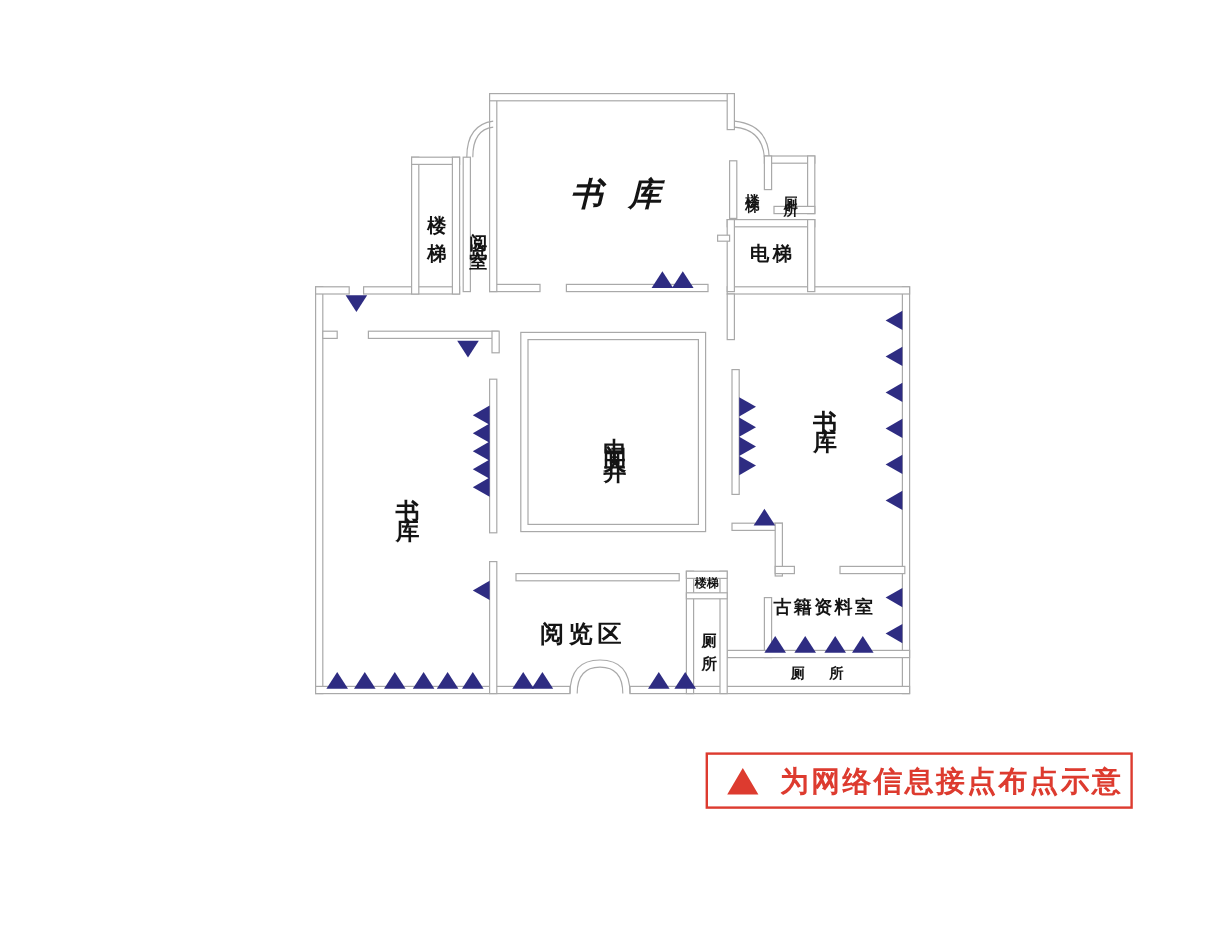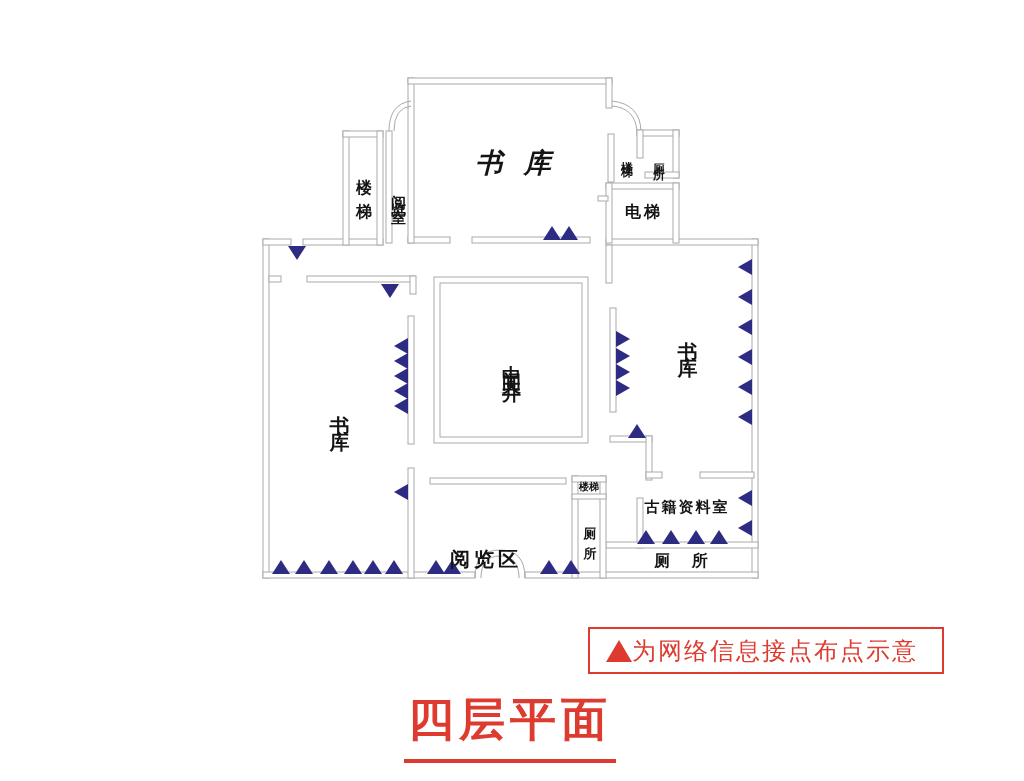--- a/index.html
+++ b/index.html
@@ -34,22 +34,23 @@
   .legend-tri{
     width:0;height:0;
     border-left:13px solid transparent;
     border-right:13px solid transparent;
     border-bottom:22px solid #dd3b2f;
     margin-left:16px;
   }
   .legend-text{
     color:#dd3b2f;
     font-size:24px;
-    font-weight:normal;
+    font-weight:bold;
     letter-spacing:2px;
+    margin-left:18px;
     white-space:pre;
   }
   .page-title{
     position:absolute;
     left:510px;top:726px;
     transform:translate(-50%,-50%);
     color:#dd3b2f;
     font-size:46px;
     font-weight:bold;
     letter-spacing:5px;
@@ -172,26 +173,25 @@
 
   <div class="lbl vert" style="left:364px;top:190px;font-size:16px;letter-spacing:24px;">楼梯</div>
   <div class="lbl vert" style="left:398px;top:193px;font-size:15px;letter-spacing:7px;">阅览室</div>
   <div class="lbl" style="left:516px;top:162px;font-size:27px;letter-spacing:6px;font-style:italic;">书 库</div>
   <div class="lbl vert" style="left:627px;top:155px;font-size:12px;letter-spacing:4px;">楼梯</div>
   <div class="lbl vert" style="left:659px;top:158px;font-size:12px;letter-spacing:4px;">厕所</div>
   <div class="lbl" style="left:644px;top:212px;font-size:16px;letter-spacing:3px;">电梯</div>
   <div class="lbl vert" style="left:512px;top:361px;font-size:19px;letter-spacing:6px;">中间天井</div>
   <div class="lbl vert" style="left:688px;top:340px;font-size:20px;letter-spacing:14px;">书库</div>
   <div class="lbl vert" style="left:340px;top:414px;font-size:20px;letter-spacing:14px;">书库</div>
-  <div class="lbl" style="left:486px;top:528px;font-size:20px;letter-spacing:4px;margin-top:31px;">阅览区</div>
+  <div class="lbl" style="left:486px;top:528px;font-size:20px;letter-spacing:4px;">阅览区</div>
   <div class="lbl" style="left:589px;top:487px;font-size:10px;">楼梯</div>
   <div class="lbl vert" style="left:590px;top:535px;font-size:13px;letter-spacing:18px;">厕所</div>
-  <div class="lbl" style="left:687px;top:507px;font-size:15px;letter-spacing:2px;">古籍资料室</div>
-  <div class="lbl" style="left:685px;top:561px;font-size:16px;letter-spacing:8px;">厕 所</div>
+  <div class="lbl" style="left:687px;top:507px;font-size:15px;letter-spacing:2px;font-family:Liberation Mono, monospace;">古籍资料室</div>
+  <div class="lbl" style="left:685px;top:561px;font-size:12px;letter-spacing:8px;">厕 所</div>
 
   <div class="legend-box">
     <span class="legend-tri"></span>
     <span class="legend-text">为网络信息接点布点示意</span>
   </div>
 
-  <div class="page-title">四层平面</div>
 
 </div>
 
 </body></html>

